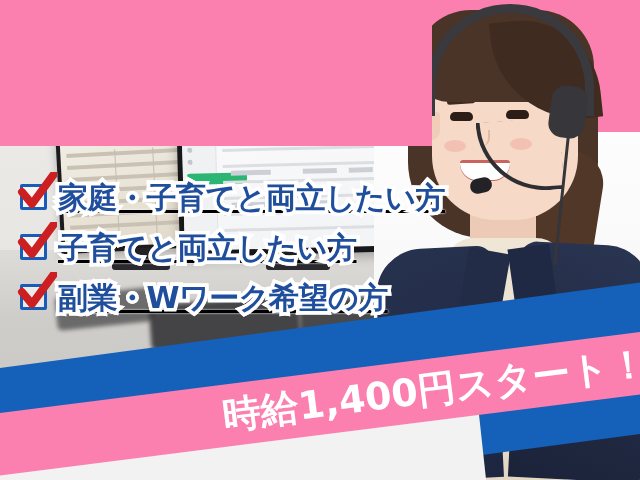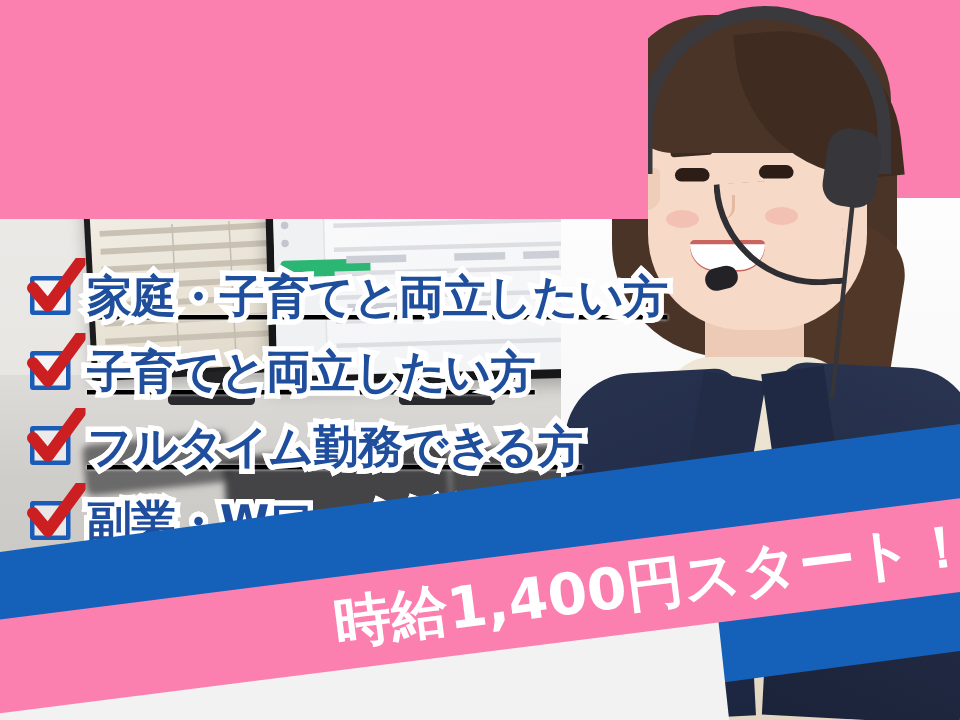--- a/index.html
+++ b/index.html
@@ -530,29 +530,20 @@
     <div class="check-row">
       <span class="cbox">
         <span class="sq"></span>
         <svg width="40" height="42" viewBox="0 0 40 42">
           <path d="M5 20 L15 32 L37 2" fill="none" stroke="#cc1f22" stroke-width="8" stroke-linecap="round" stroke-linejoin="round"></path>
         </svg>
       </span>
       <span class="check-label">子育てと両立したい方</span>
     </div>
 
-    <div class="check-row">
-      <span class="cbox">
-        <span class="sq"></span>
-        <svg width="40" height="42" viewBox="0 0 40 42">
-          <path d="M5 20 L15 32 L37 2" fill="none" stroke="#cc1f22" stroke-width="8" stroke-linecap="round" stroke-linejoin="round"></path>
-        </svg>
-      </span>
-      <span class="check-label">フルタイム勤務できる方</span>
-    </div>
 
     <div class="check-row">
       <span class="cbox">
         <span class="sq"></span>
         <svg width="40" height="42" viewBox="0 0 40 42">
           <path d="M5 20 L15 32 L37 2" fill="none" stroke="#cc1f22" stroke-width="8" stroke-linecap="round" stroke-linejoin="round"></path>
         </svg>
       </span>
       <span class="check-label">副業・Wワーク希望の方</span>
     </div>

